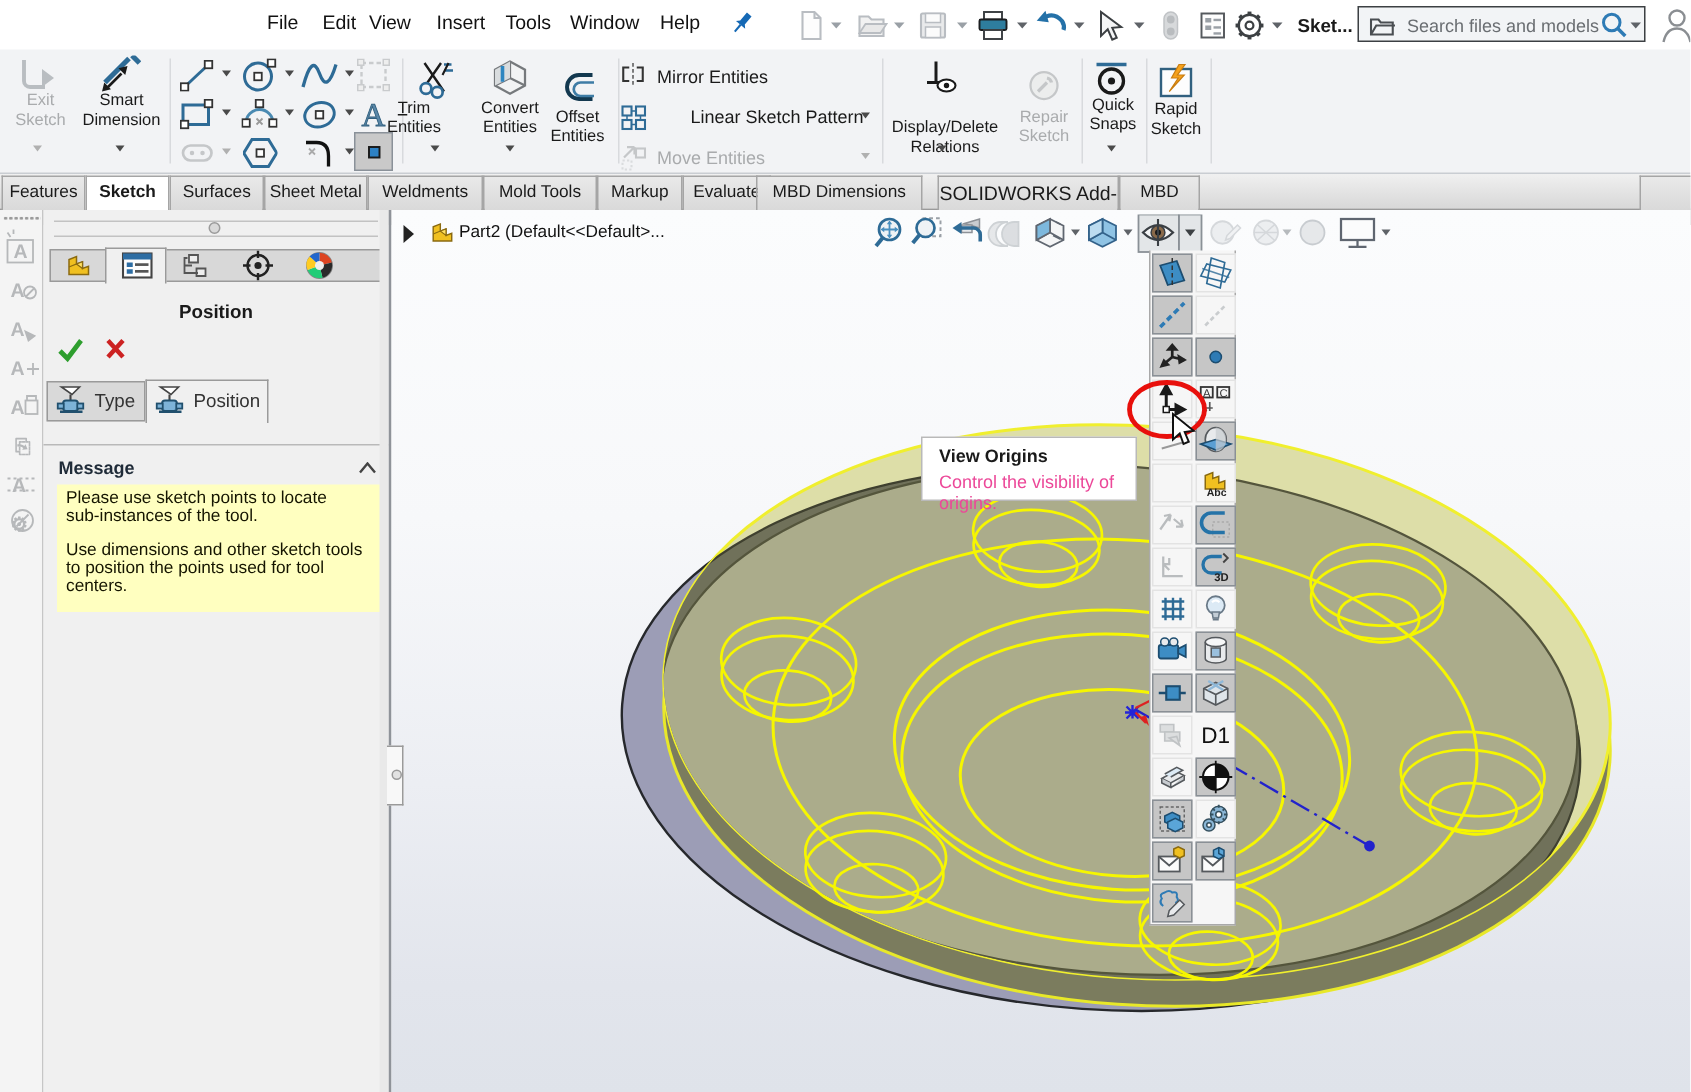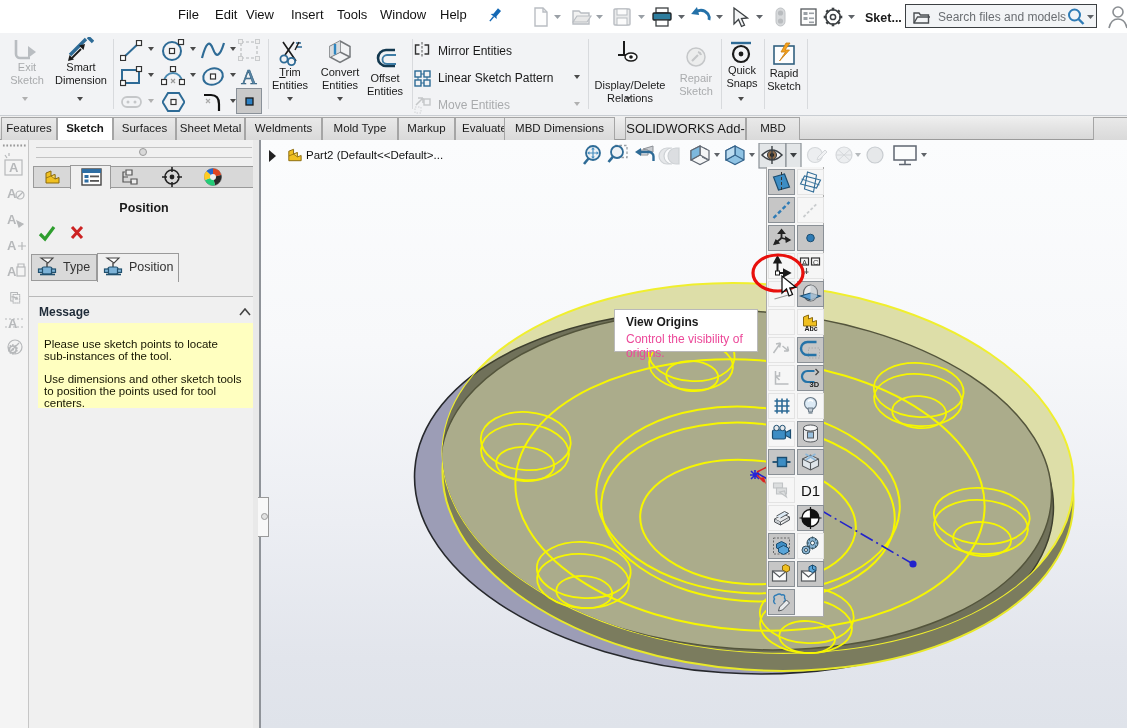--- a/index.html
+++ b/index.html
@@ -231,21 +231,21 @@
         <rect x="10" y="10" width="7" height="7" fill="#2d81c4" stroke="#1a1a1a" stroke-width="1.3"></rect>
       </svg>
 
     <svg class="abs" style="left:278px;top:8px" width="25" height="25" viewBox="0 0 25 25">
       <path d="M5 1 L18 20 M16 1 L7 14" stroke="#1a1a1a" stroke-width="1.6"></path>
       <circle cx="6" cy="18" r="3.6" fill="none" stroke="#2e6b96" stroke-width="1.8"></circle>
       <circle cx="13.5" cy="20.5" r="3.6" fill="none" stroke="#2e6b96" stroke-width="1.8"></circle>
       <path d="M18 2 l5 0 M18 6 l6 0" stroke="#2e6b96" stroke-width="1.6"></path>
       <path d="M21 1 l-4 8" stroke="#1a1a1a" stroke-width="1.4"></path>
     </svg>
-    <div class="rlabel" style="left:262px;top:33px;width:56px"><span style="text-decoration:underline">T</span>rim<br>Entities</div>
+    <div class="rlabel" style="left:248px;top:33px;width:56px"><span style="text-decoration:underline">T</span>rim<br>Entities</div>
     <div class="darr" style="left:287px;top:64px"></div>
 
     <svg class="abs" style="left:328px;top:7px" width="24" height="24" viewBox="0 0 24 24">
       <path d="M12 1 L22 6.5 L22 17 L12 22.5 L2 17 L2 6.5 Z" fill="#f2f3f4" stroke="#76797c" stroke-width="1.5"></path>
       <path d="M12 1 L12 12 M12 12 L22 17 M12 12 L2 17" fill="none" stroke="#76797c" stroke-width="1.5"></path>
       <path d="M12 1 L2 6.5 L2 17 L12 12 Z" fill="#d9dcde"></path>
       <path d="M7 4 L7 14.5" stroke="#2e86c0" stroke-width="2.4"></path>
     </svg>
     <div class="rlabel" style="left:314px;top:33px;width:52px">Convert<br>Entities</div>
     <div class="darr" style="left:337px;top:64px"></div>
@@ -264,21 +264,21 @@
     <div class="rlabel" style="left:438px;top:12px;width:120px;text-align:left;font-size:12px">Mirror Entities</div>
     <svg class="abs" style="left:414px;top:37px" width="17" height="17" viewBox="0 0 17 17">
       <g fill="none" stroke="#2e6b96" stroke-width="1.4">
           <rect x="1" y="1" width="6" height="6"></rect>
           <rect x="10" y="1" width="6" height="6"></rect>
           <rect x="1" y="10" width="6" height="6"></rect>
           <rect x="10" y="10" width="6" height="6"></rect>
           <path d="M7 4 h3 M4 7 v3 M13 7 v3 M7 13 h3" stroke-width="1"></path>
         </g>
     </svg>
-    <div class="rlabel" style="left:438px;top:39px;width:160px;text-align:left;font-size:12px">Linear Sketch Pattern</div>
+    <div class="rlabel" style="left:438px;top:39px;width:160px;text-align:center;font-size:12px">Linear Sketch Pattern</div>
     <div class="darr" style="left:574px;top:42px"></div>
     <svg class="abs" style="left:414px;top:64px" width="17" height="17" viewBox="0 0 17 17">
       <path d="M2 8 L9 1 M9 1 l-5 0 M9 1 l0 5" stroke="#c5c7c9" stroke-width="1.5" fill="none"></path>
       <rect x="10" y="2" width="6" height="6" fill="none" stroke="#c5c7c9" stroke-width="1.4"></rect>
       <rect x="1" y="10" width="6" height="6" fill="none" stroke="#dadcde" stroke-width="1.4" stroke-dasharray="1.5 1.5"></rect>
     </svg>
     <div class="rlabel dis" style="left:438px;top:66px;width:120px;text-align:left;font-size:12px">Move Entities</div>
     <div class="darr dis" style="left:574px;top:69px"></div>
 
     <svg class="abs" style="left:614px;top:6px" width="28" height="24" viewBox="0 0 28 24">
@@ -308,21 +308,21 @@
       <path d="M14 1 l-5 9 4.5 0 -6 9 10 -11 -4.5 0 5 -7 z" fill="#f6a21c" stroke="#c97d10" stroke-width="0.8"></path>
     </svg>
     <div class="rlabel" style="left:762px;top:34px;width:44px">Rapid<br>Sketch</div>
   </div>
   <div id="tabstrip">
     <div class="tab" style="left:1px;width:56px">Features</div>
     <div class="tab active" style="left:57px;width:56px">Sketch</div>
     <div class="tab" style="left:113px;width:63px">Surfaces</div>
     <div class="tab" style="left:176px;width:69px">Sheet Metal</div>
     <div class="tab" style="left:245px;width:77px">Weldments</div>
-    <div class="tab" style="left:322px;width:76px">Mold Type</div>
+    <div class="tab" style="left:322px;width:76px">Mold Tools</div>
     <div class="tab" style="left:398px;width:57px">Markup</div>
     <div class="tab" style="left:455px;width:59px">Evaluate</div>
     <div class="tab" style="left:504px;width:111px">MBD Dimensions</div>
     <div class="tab" style="left:625px;width:121px;font-size:13px">SOLIDWORKS Add-Ins</div>
     <div class="tab" style="left:746px;width:54px">MBD</div>
     <div class="tab" style="left:1093px;width:40px"></div>
   </div>
   <div id="leftstrip">
     <div class="abs" style="left:2px;top:4px;width:25px;height:3px;background-image:radial-gradient(circle,#9a9a9a 1px,transparent 1.2px);background-size:3.5px 3px"></div>
     <svg class="abs" style="left:3px;top:11px" width="24" height="360" viewBox="0 0 24 360" fill="none" stroke="#b6b8ba">
@@ -413,21 +413,21 @@
       <rect x="1.5" y="13" width="4" height="3.4" fill="#7db3d8" stroke="#21506e" stroke-width="1.2"></rect>
         <rect x="14.5" y="13" width="4" height="3.4" fill="#7db3d8" stroke="#21506e" stroke-width="1.2"></rect>
       <path d="M3 18.5 h15" stroke="#21506e" stroke-width="1.6"></path>
     </svg>
     <span class="abs" style="left:100px;top:120px;font-size:12.5px;color:#333">Position</span>
     <div class="abs" style="left:0px;top:156px;width:230px;height:1px;background:#b9b9b9"></div>
     <div class="abs" style="left:10px;top:165px;font-size:12px;font-weight:bold;color:#1f2b38">Message</div>
     <svg class="abs" style="left:210px;top:168px" width="12" height="8" viewBox="0 0 12 8">
         <path d="M1 7 L6 1 L11 7" fill="none" stroke="#444" stroke-width="1.6"></path>
       </svg>
-    <div class="abs" style="left:9px;top:183px;width:216px;height:85px;background:#ffffc0;font-size:11.5px;line-height:11.7px;color:#151500;padding:16px 6px">
+    <div class="abs" style="left:9px;top:183px;width:216px;height:85px;background:#ffffc0;font-size:11.5px;line-height:11.7px;color:#151500;padding:4px 6px">
       Please use sketch points to locate<br>sub-instances of the tool.<br><br>Use dimensions and other sketch tools<br>to position the points used for tool<br>centers.
     </div>
   </div>
   <div class="abs" style="left:253px;top:140px;width:6px;height:588px;background:#e9e9e9;z-index:3"></div>
   <div id="pmsplit"></div>
   <div id="splitbump" class="abs" style="left:258px;top:497px;width:11px;height:40px;background:#f8f8f8;border:1px solid #9a9a9a;border-left:none;z-index:5"></div>
   <div class="abs" style="left:261px;top:513px;width:7px;height:7px;border-radius:50%;background:#e2e2e2;border:1px solid #9a9a9a;z-index:6"></div>
   <div id="viewport">
 
     <svg class="abs" style="left:0;top:0" width="866" height="588" viewBox="261 140 866 588">
@@ -809,21 +809,21 @@
         </div>
 
       <div class="pc pr" style="left:507px;top:449px">
           <svg viewBox="0 0 22 22">
             <path d="M5 13 q-3 -2 -1 -5 q-2 -3 2 -4 q3 -2 5 0 q4 -1 3 3 q2 3 -1 4" fill="none" stroke="#2e7bb5" stroke-width="1.4"></path>
             <path d="M9 16 l7 -7 3 3 -7 7 -4 1 z" fill="#e8eaec" stroke="#55595d"></path>
           </svg>
         </div>
     </div>
 
-    <div class="abs" style="left:353px;top:169px;width:144px;height:43px;background:#fff;border:1px solid #b9b9b9;z-index:30">
+    <div class="abs" style="left:353px;top:151px;width:144px;height:43px;background:#fff;border:1px solid #b9b9b9;z-index:30">
       <div style="position:absolute;left:11px;top:5px;font-size:12px;font-weight:bold;color:#1a1a1a">View Origins</div>
       <div style="position:absolute;left:11px;top:22px;font-size:12px;color:#ec4899">Control the visibility of origins.</div>
     </div>
 
     <svg class="abs" style="left:488px;top:112px;z-index:40" width="60" height="50" viewBox="0 0 60 50">
       <ellipse cx="29" cy="21" rx="25" ry="18" fill="none" stroke="#e8100c" stroke-width="3.2"></ellipse>
       <path d="M33 24 l0 17 4.5 -4 2.5 7 3.5 -1.5 -2.7 -6.5 6 -0.8 z" fill="#fff" stroke="#111" stroke-width="1.3"></path>
     </svg>
   </div>
 </div>

